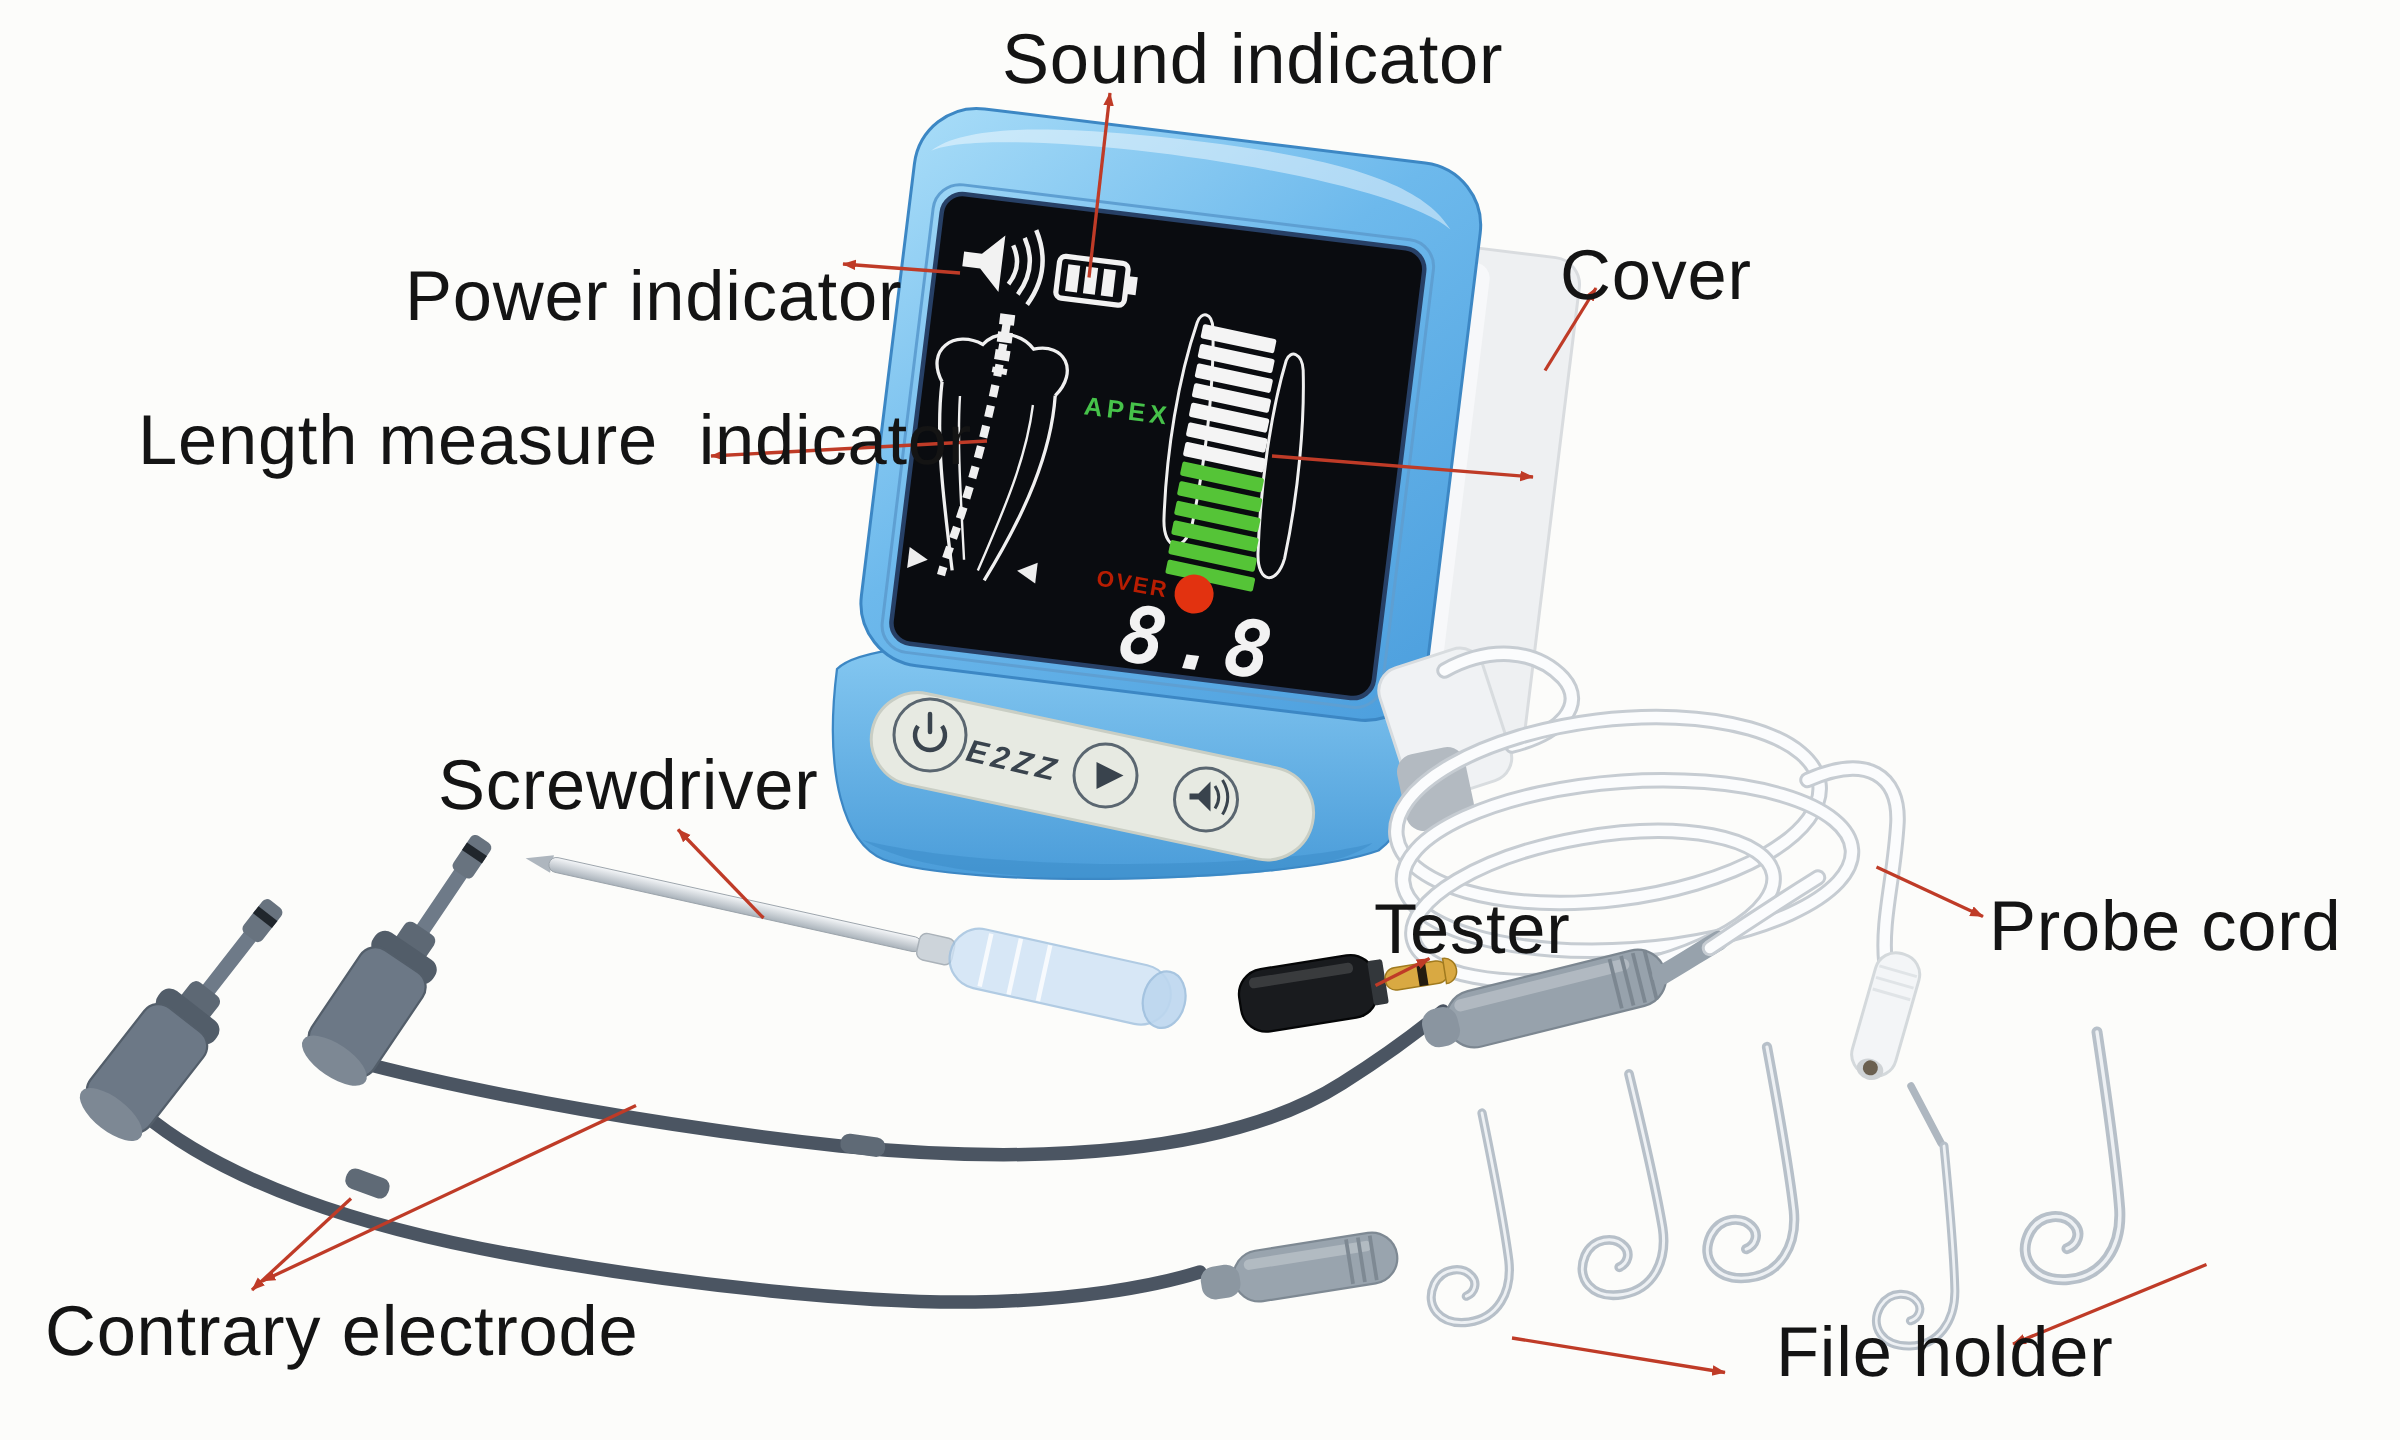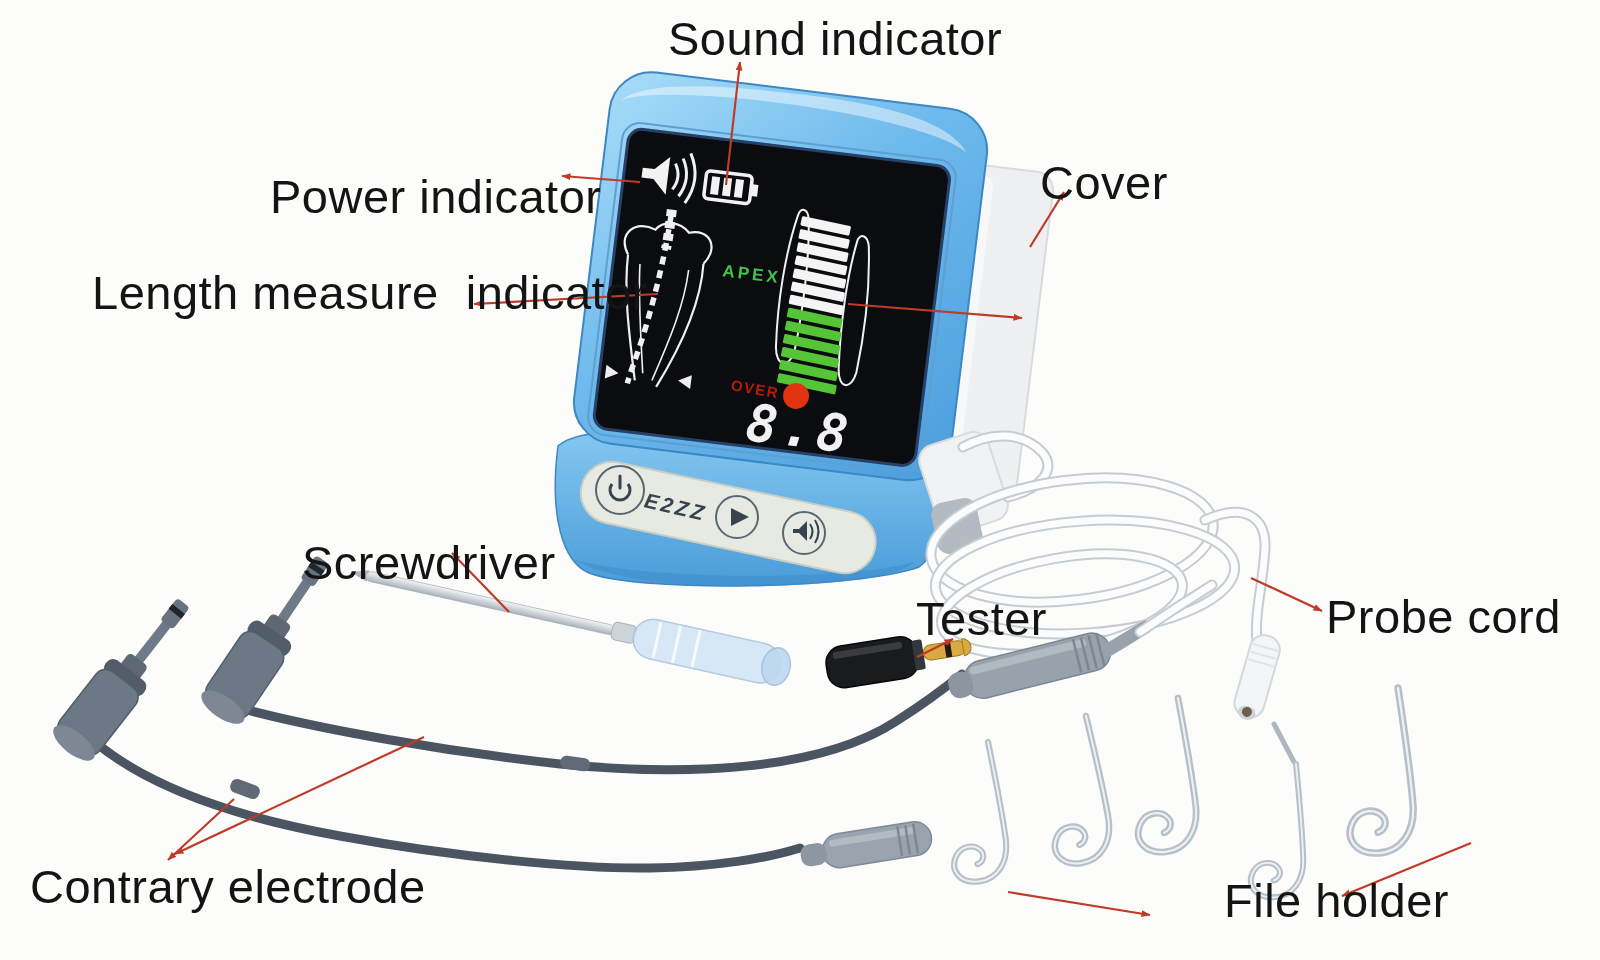--- a/index.html
+++ b/index.html
@@ -267,19 +267,19 @@
     <line class="arrow" x1="234" y1="799" x2="168" y2="860" marker-end="url(#ah)"></line>
     <line class="arrow" x1="1008" y1="892" x2="1150" y2="915" marker-end="url(#ah)"></line>
     <line class="arrow" x1="1471" y1="843" x2="1342" y2="896" marker-end="url(#ah)"></line>
   </g>
 </svg>
 
 <div class="callout" style="left:668px;top:14px;">Sound indicator</div>
 <div class="callout" style="left:270px;top:148px;margin-top:24px;">Power indicator</div>
 <div class="callout" style="left:1040px;top:142px;margin-top:16px;">Cover</div>
 <div class="callout" style="left:44px;top:268px;margin-left:48px;">Length measure  indicator</div>
-<div class="callout" style="left:302px;top:498px;margin-top:40px;">Screwdriver</div>
+<div class="callout" style="left:292px;top:498px;">Screwdriver</div>
 <div class="callout" style="left:916px;top:594px;text-align:right;">Tester</div>
 <div class="callout" style="left:1326px;top:592px;">Probe cord</div>
 <div class="callout" style="left:30px;top:862px;">Contrary electrode</div>
-<div class="callout" style="left:1224px;top:876px;">File holder</div>
+<div class="callout" style="left:1184px;top:876px;">File holder</div>
 
 </div>
 
 </body></html>

